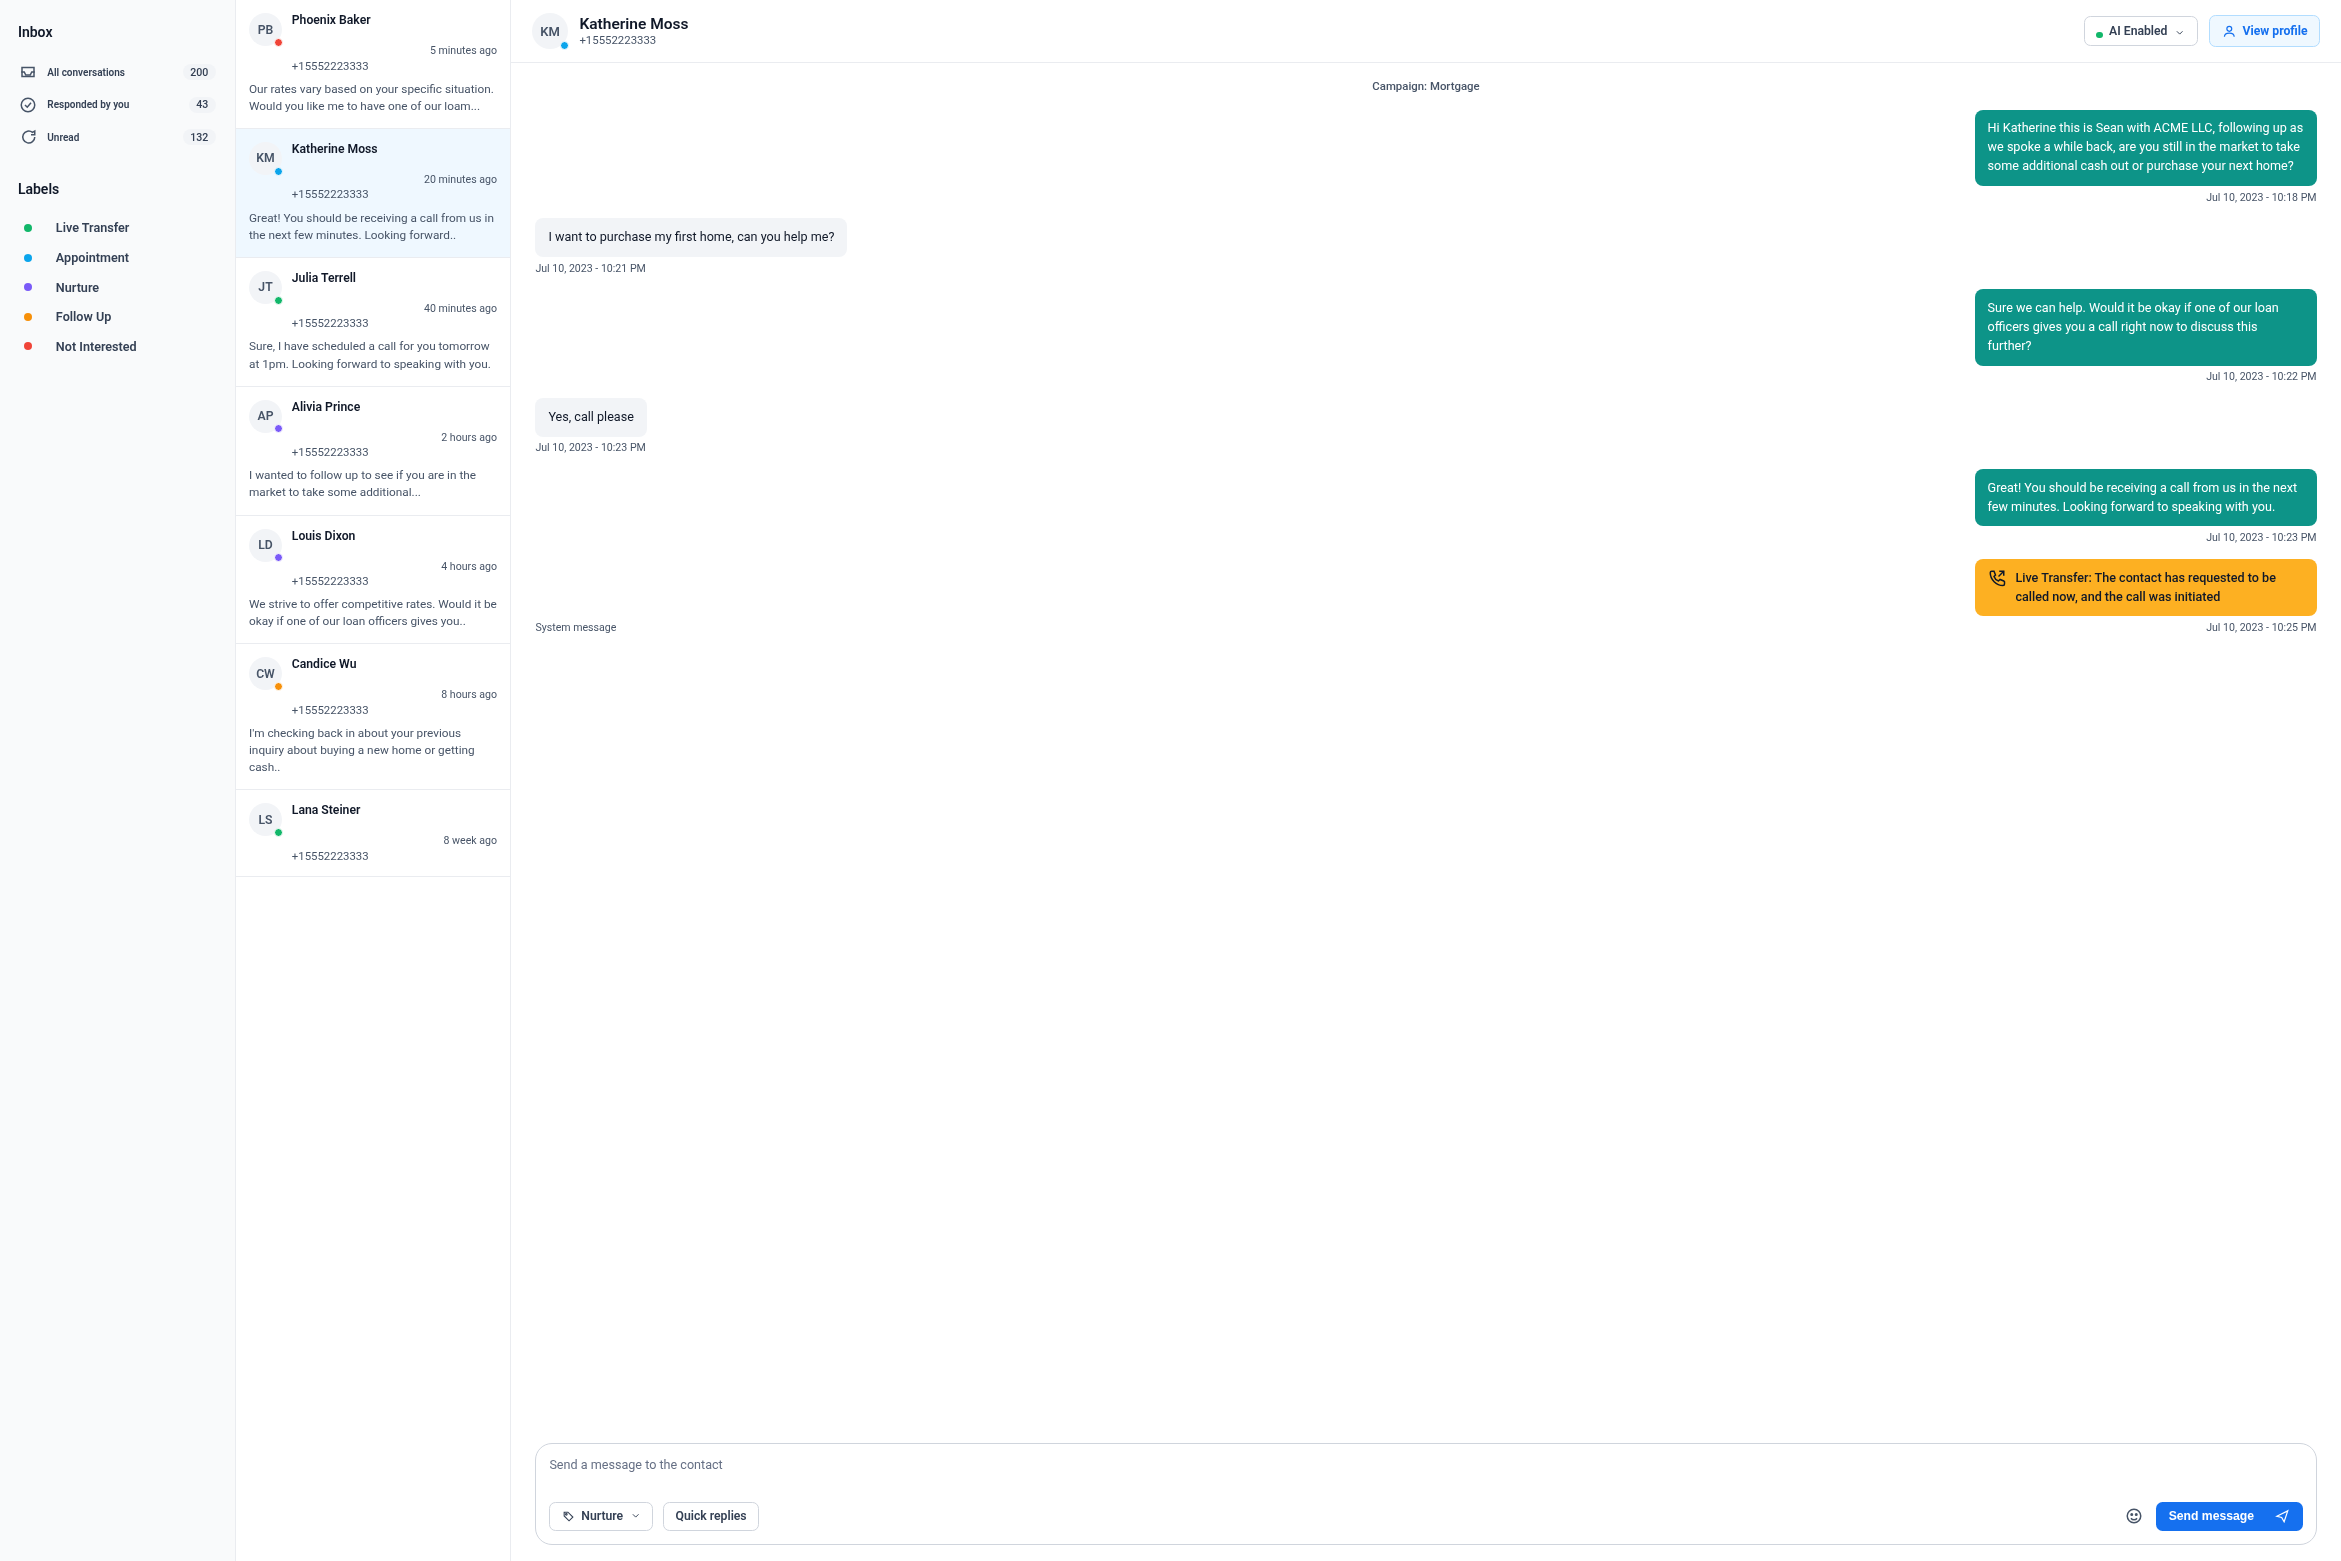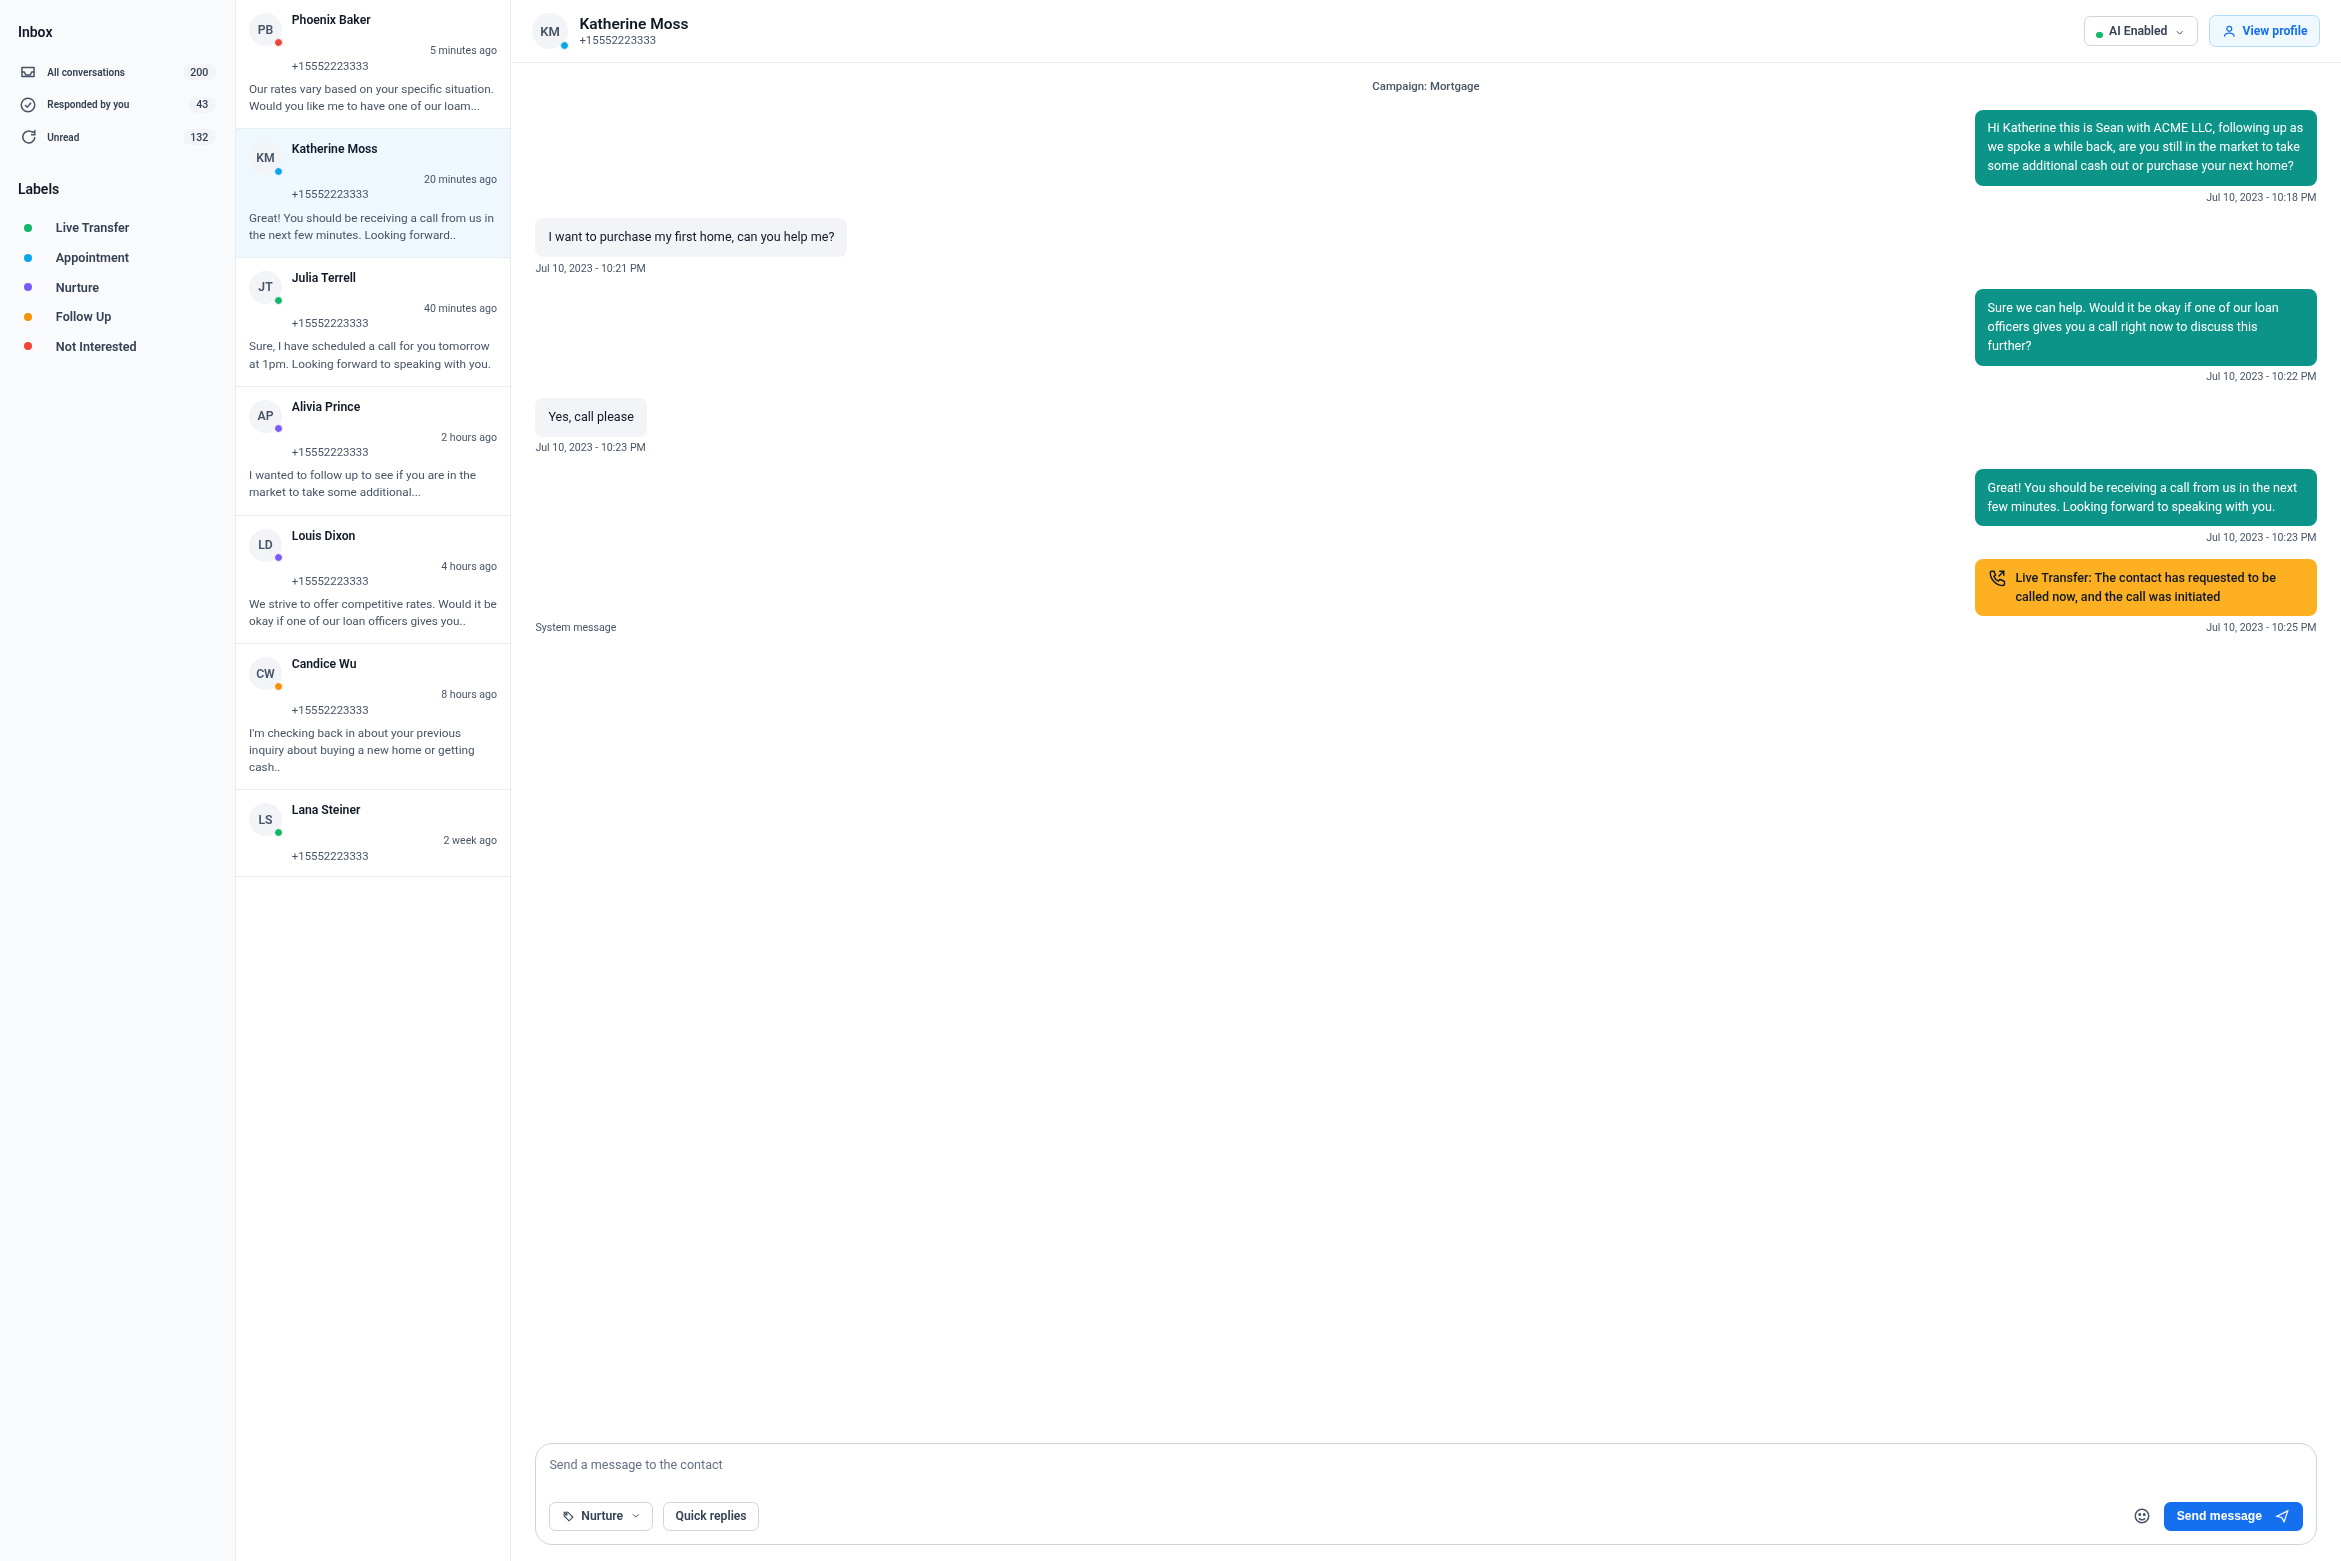--- a/index.html
+++ b/index.html
@@ -252,21 +252,21 @@
   background: #1570ef;
   color: #fff;
   border: none;
   border-radius: 6.5px;
   padding: 7.3px 13px;
   font-size: 12.2px;
   font-weight: 600;
   cursor: pointer;
   display: flex;
   align-items: center;
-  gap: 13px;
+  gap: 21px;
 }
 svg { display: block; }
 </style>
 </head>
 <body>
 
 <div class="sidebar">
   <h2>Inbox</h2>
 
   <div class="nav-item">
@@ -426,21 +426,21 @@
       </div>
       <div class="conv-item">
         <div class="conv-item-head">
           <div class="avatar">
             <span>LS</span>
             <span class="status" style="background:#12b76a"></span>
           </div>
           <div class="conv-meta">
             <div class="conv-name-row">
               <span class="conv-name">Lana Steiner</span>
-              <span class="conv-time">2 week ago</span>
+              <span class="conv-time">8 week ago</span>
             </div>
             <div class="conv-phone">+15552223333</div>
           </div>
         </div>
       </div>
     </div>
 </div>
 
 <div class="chat-panel">
   <div class="chat-header">

